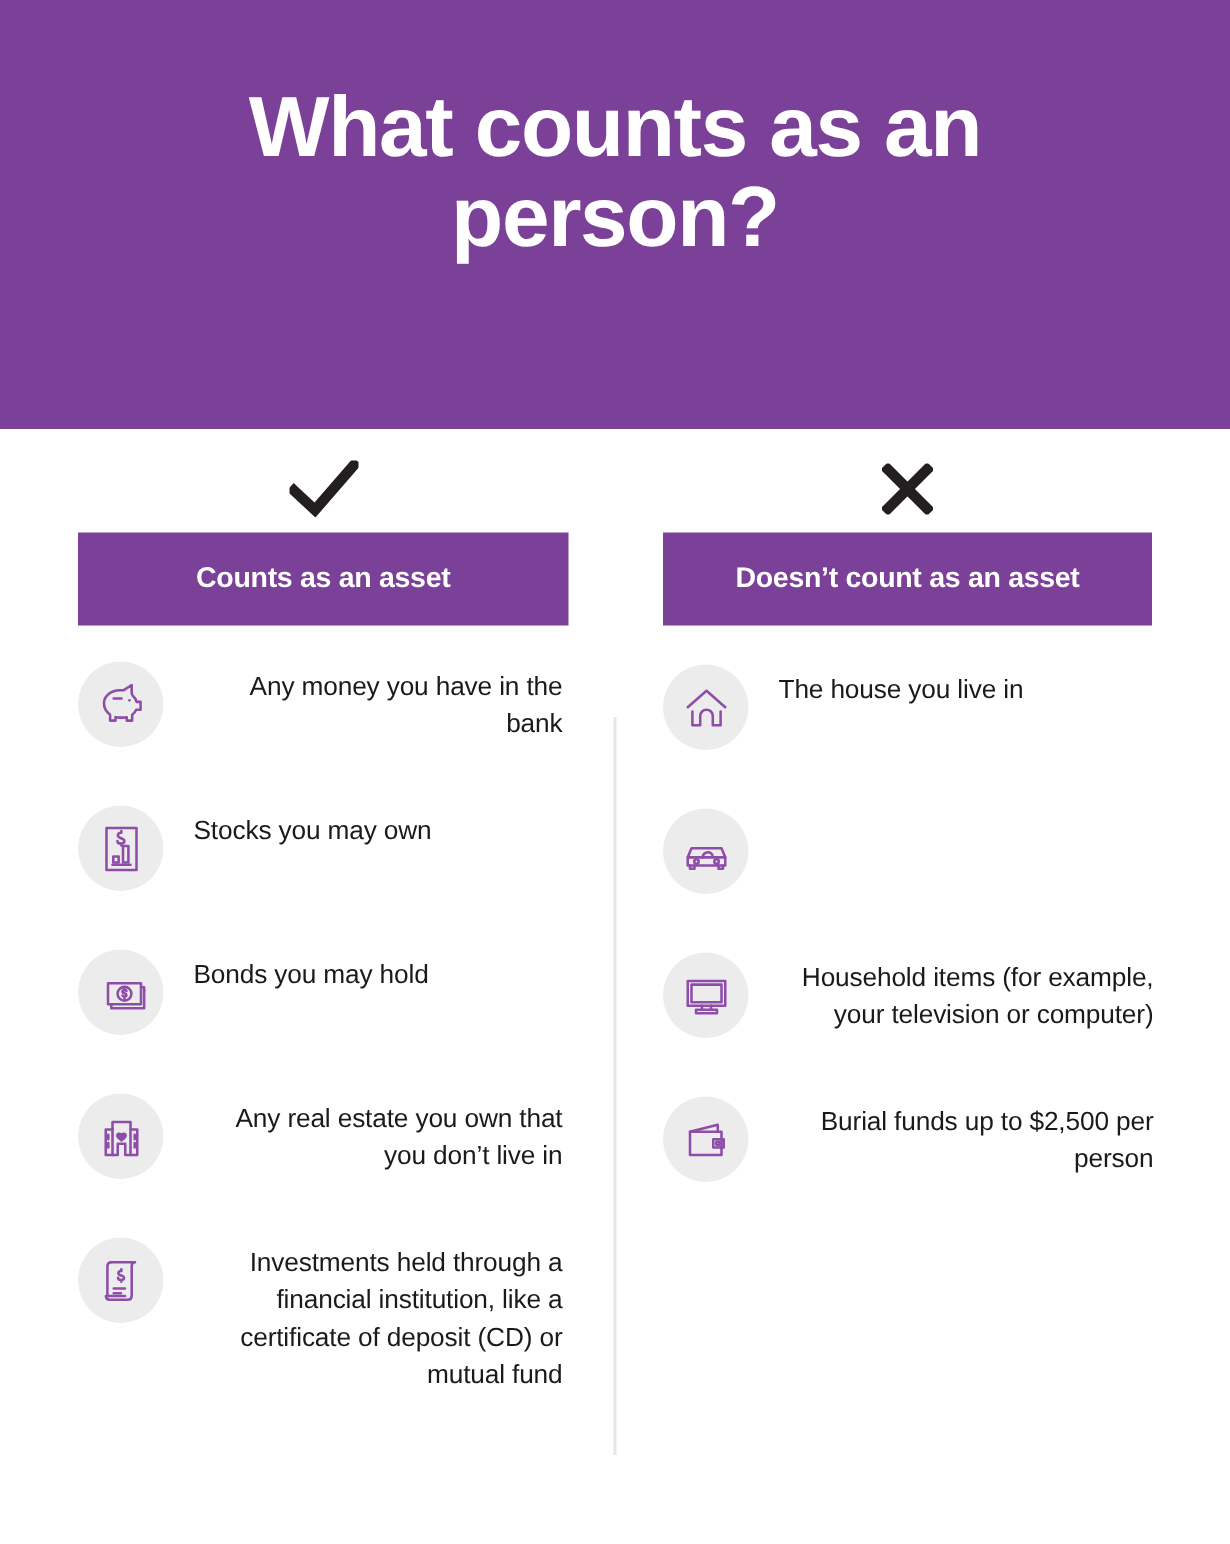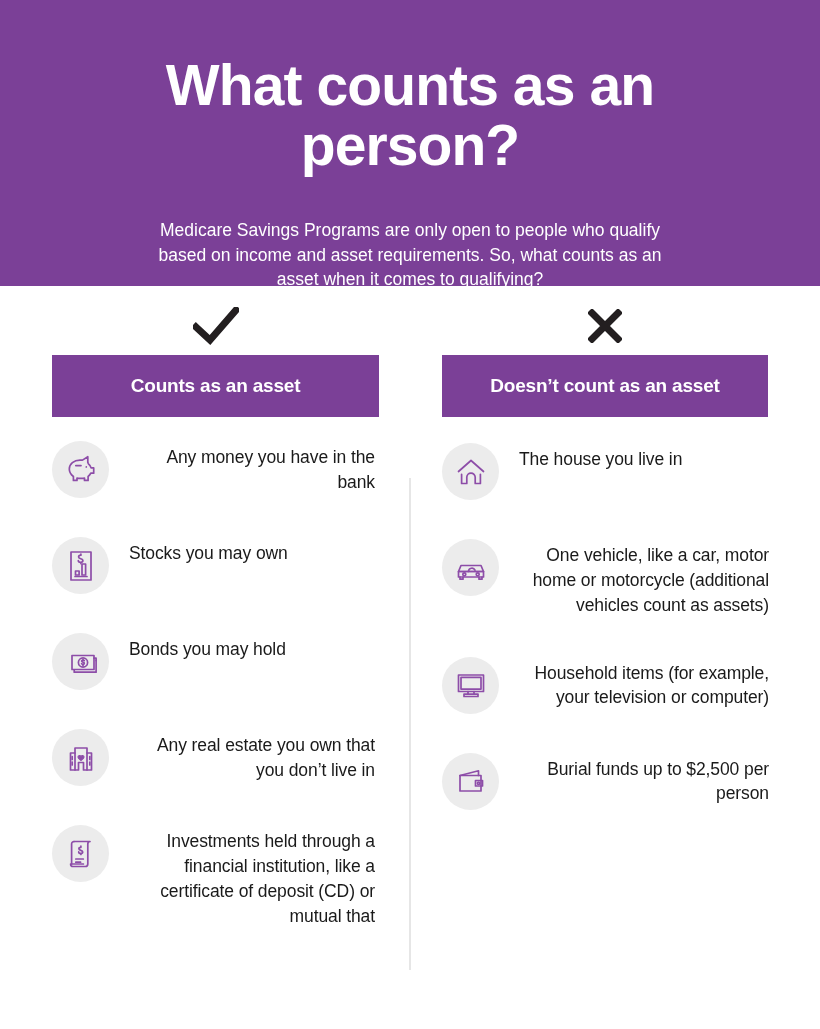--- a/index.html
+++ b/index.html
@@ -140,21 +140,20 @@
   .col-left  .items .item { margin-bottom: 39px; }
   .col-right .items .item { margin-bottom: 39px; }
   .col-left  .items { margin-top: 24px; }
   .col-right .items { margin-top: 26px; }
 </style>
 </head>
 <body>
 
 <header class="hero">
   <h1 class="hero-title">What counts as an person?</h1>
-  <p class="hero-sub">Medicare Savings Programs are only open to people who qualify based on income and asset requirements. So, what counts as an asset when it comes to qualifying?</p>
 </header>
 
 <main class="board">
   <div class="divider"></div>
 
   <div class="columns">
 
     <section class="col col-left">
 
       <div class="mark">
@@ -228,21 +227,21 @@
           <span class="icon-badge">
             <svg width="30" height="34" viewBox="0 0 30 34">
               <g fill="none" stroke="#8D4DA8" stroke-width="1.7" stroke-linejoin="round" stroke-linecap="round">
                 <path d="M8 4.5h16c-1.4 0-2.2 1.1-2.2 2.6V27c0 1.5-1 2.5-2.5 2.5H7c-1.4 0-2.4-1-2.4-2.5h12.8"></path>
                 <path d="M8 4.5C6.6 4.5 5.6 5.6 5.6 7v20"></path>
                 <path d="M9.8 22h7.5M9.8 25.2h4.8"></path>
                 <path d="M14.9 10.3c-1.2 0-2 .7-2 1.5 0 1.9 3.8 1.2 3.8 3.1 0 .9-.8 1.5-2 1.5s-2-.7-2-1.5M14.9 9.2v1.1M14.9 16.4v1.1"></path>
               </g>
             </svg>
           </span>
-          <span class="item-text">Investments held through a financial institution, like a certificate of deposit (CD) or mutual that</span>
+          <span class="item-text">Investments held through a financial institution, like a certificate of deposit (CD) or mutual fund</span>
         </li>
 
       </ul>
     </section>
 
     <section class="col col-right">
 
       <div class="mark">
         <svg width="34" height="34" viewBox="0 0 34 34">
           <path d="M4 4 L30 30 M30 4 L4 30" fill="none" stroke="#231F20" stroke-width="7" stroke-linecap="square"></path>
@@ -271,21 +270,20 @@
               <g fill="none" stroke="#8D4DA8" stroke-width="1.7" stroke-linejoin="round" stroke-linecap="round">
                 <path d="M4.5 17.5h25v5.5h-25z"></path>
                 <path d="M7 11.5h20l2.5 6h-25z"></path>
                 <path d="M6 23v2.2h3V23M25 23v2.2h3V23"></path>
                 <circle cx="10.3" cy="20.3" r="1.5"></circle>
                 <circle cx="23.7" cy="20.3" r="1.5"></circle>
                 <path d="M14.5 17.5a3.4 3.4 0 0 1 6.5-1.3"></path>
               </g>
             </svg>
           </span>
-          <span class="item-text">One vehicle, like a car, motor home or motorcycle (additional vehicles count as assets)</span>
         </li>
 
         <li class="item">
           <span class="icon-badge">
             <svg width="34" height="30" viewBox="0 0 34 30">
               <g fill="none" stroke="#8D4DA8" stroke-width="1.7" stroke-linejoin="round" stroke-linecap="round">
                 <rect x="4.5" y="5" width="25" height="16.5"></rect>
                 <rect x="7" y="7.4" width="20" height="11.7"></rect>
                 <path d="M14 21.5v2.6M20 21.5v2.6"></path>
                 <rect x="10" y="24.1" width="14" height="2.4"></rect>

